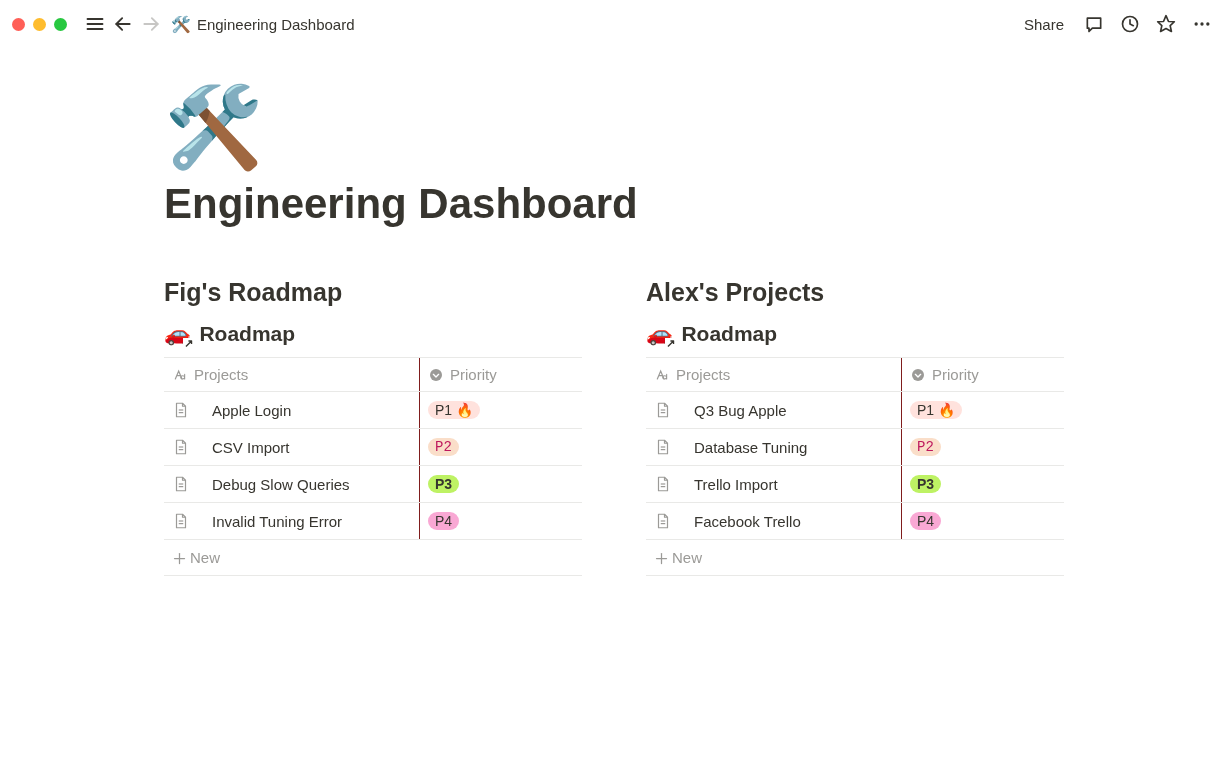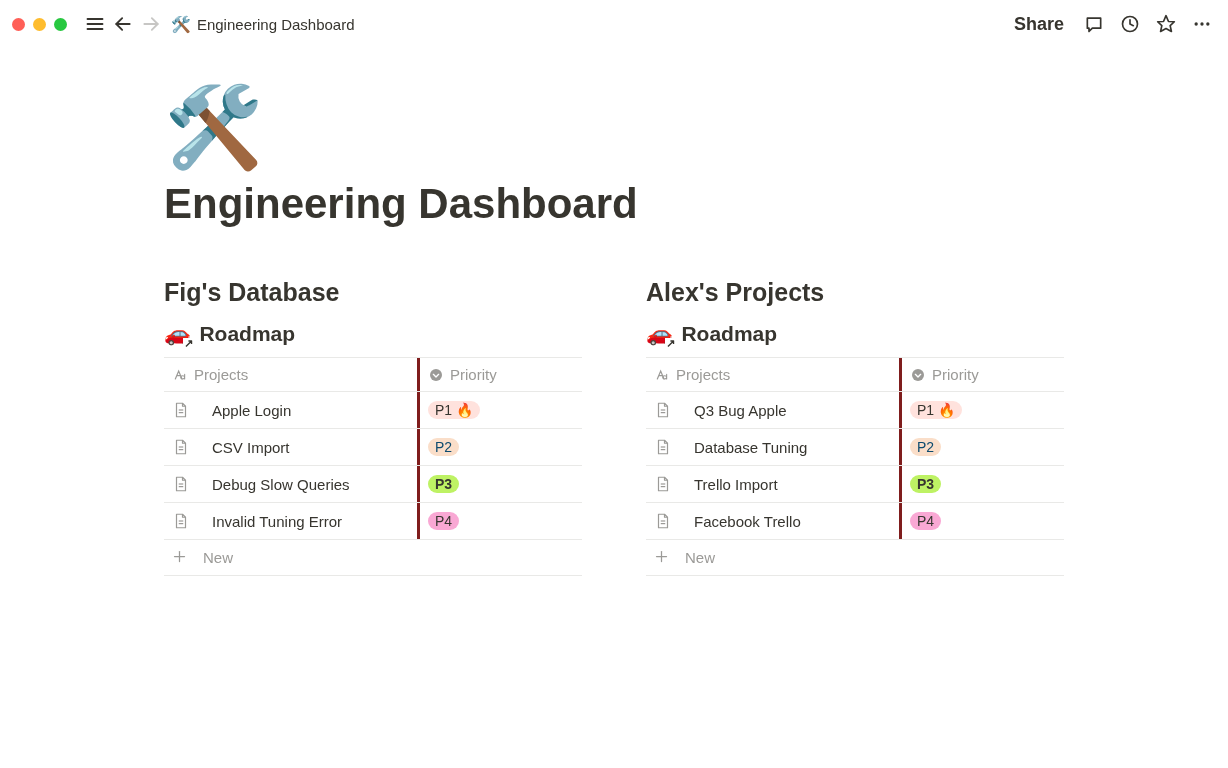--- a/index.html
+++ b/index.html
@@ -56,22 +56,22 @@
 }
 .breadcrumb-icon { font-size: 16px; }
 
 .topbar-right {
   margin-left: auto;
   display: flex;
   align-items: center;
   gap: 8px;
 }
 .share-btn {
-  font-size: 18px;
-  font-weight: 700;
+  font-size: 15px;
+  font-weight: 400;
   padding: 4px 8px;
   cursor: pointer;
   border-radius: 4px;
 }
 
 
 .content {
   padding: 40px 164px 0 164px;
 }
 .page-icon {
@@ -128,21 +128,21 @@
 .db-col-header {
   display: flex;
   align-items: center;
   gap: 6px;
   padding: 8px 8px;
   font-size: 15px;
   color: #9b9a97;
   font-weight: 400;
 }
 .db-col-header svg { width: 16px; height: 16px; fill: #9b9a97; }
-.col-projects { flex: 1; min-width: 0; border-right: 3px solid #7f1d1d; }
+.col-projects { flex: 1; min-width: 0; border-right: 1px solid #7f1d1d; }
 .col-priority { width: 162px; }
 
 .db-row {
   display: flex;
   border-bottom: 1px solid #e9e9e7;
 }
 .db-cell {
   display: flex;
   align-items: center;
   padding: 9px 8px;
@@ -155,28 +155,28 @@
 .priority-tag {
   display: inline-flex;
   align-items: center;
   padding: 1px 7px;
   border-radius: 9px;
   font-size: 14px;
   font-weight: 500;
   white-space: nowrap;
 }
 .prio-p1 { background: #ffe2dd; color: #37352f; }
-.prio-p2 { background: #fadec9; color: #0c4a6e; }
+.prio-p2 { background: #fadec9; color: #be185d; font-family: Liberation Mono, monospace; }
 .prio-p3 { background: #bef264; color: #37352f; font-weight: bold; }
 .prio-p4 { background: #f9a8d4; color: #37352f; }
 
 .db-new {
   display: flex;
-  align-items: flex-start;
-  gap: 16px;
+  align-items: flex-end;
+  gap: 3px;
   padding: 9px 8px;
   font-size: 15px;
   color: #9b9a97;
   cursor: pointer;
   border-bottom: 1px solid #e9e9e7;
 }
 .db-new svg { width: 15px; height: 15px; stroke: #9b9a97; }
 </style>
 </head>
 <body>
@@ -242,21 +242,21 @@
     </div>
   </div>
 </div>
 
 <div class="content">
   <div class="page-icon">🛠️</div>
   <h1 class="page-title">Engineering Dashboard</h1>
 
   <div class="columns" id="columns-container">
     <div class="column">
-      <h2 class="section-title">Fig's Database</h2>
+      <h2 class="section-title">Fig's Roadmap</h2>
       <div class="db-link">
         <span class="db-emoji">🚗<span class="link-arrow">↗</span></span>
         <span>Roadmap</span>
       </div>
       <div class="db-table">
         <div class="db-header">
           <div class="db-col-header col-projects">
             <svg viewBox="0 0 24 24">
                 <path d="M5 18 L10 6 L15 18 M7 13 H13" stroke="#9b9a97" stroke-width="1.8" fill="none" stroke-linecap="round"></path>
                 <path d="M16 13 a3 2.5 0 1 0 0 5 a3 2.5 0 1 0 0 -5 M19 11 v7" stroke="#9b9a97" stroke-width="1.6" fill="none" stroke-linecap="round"></path>

